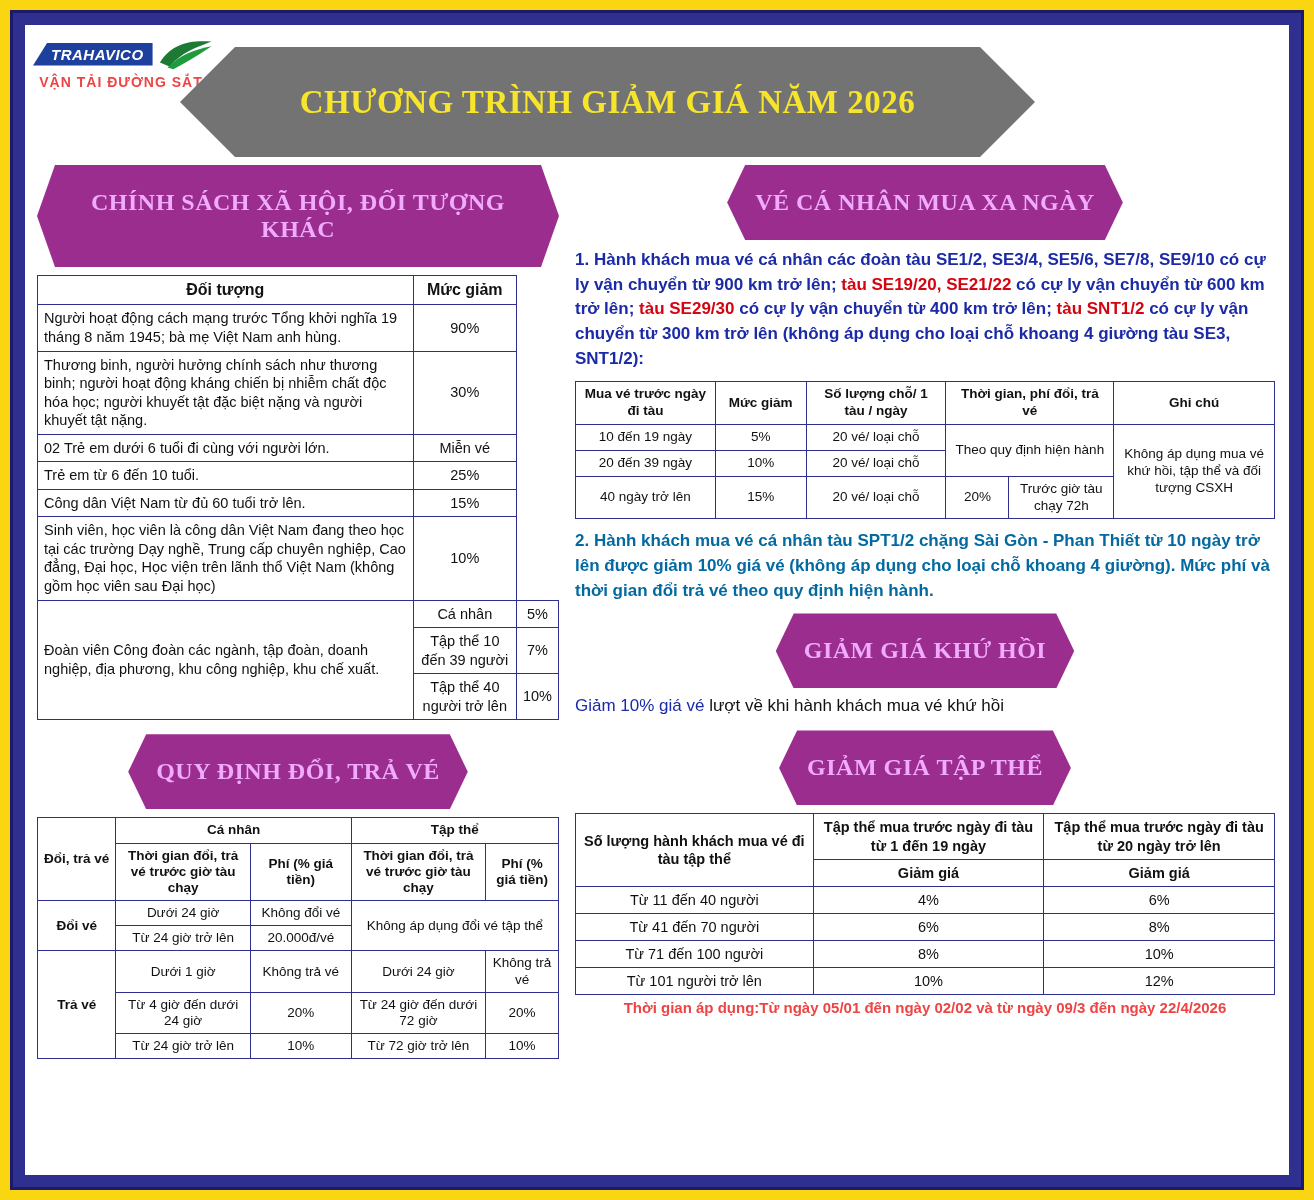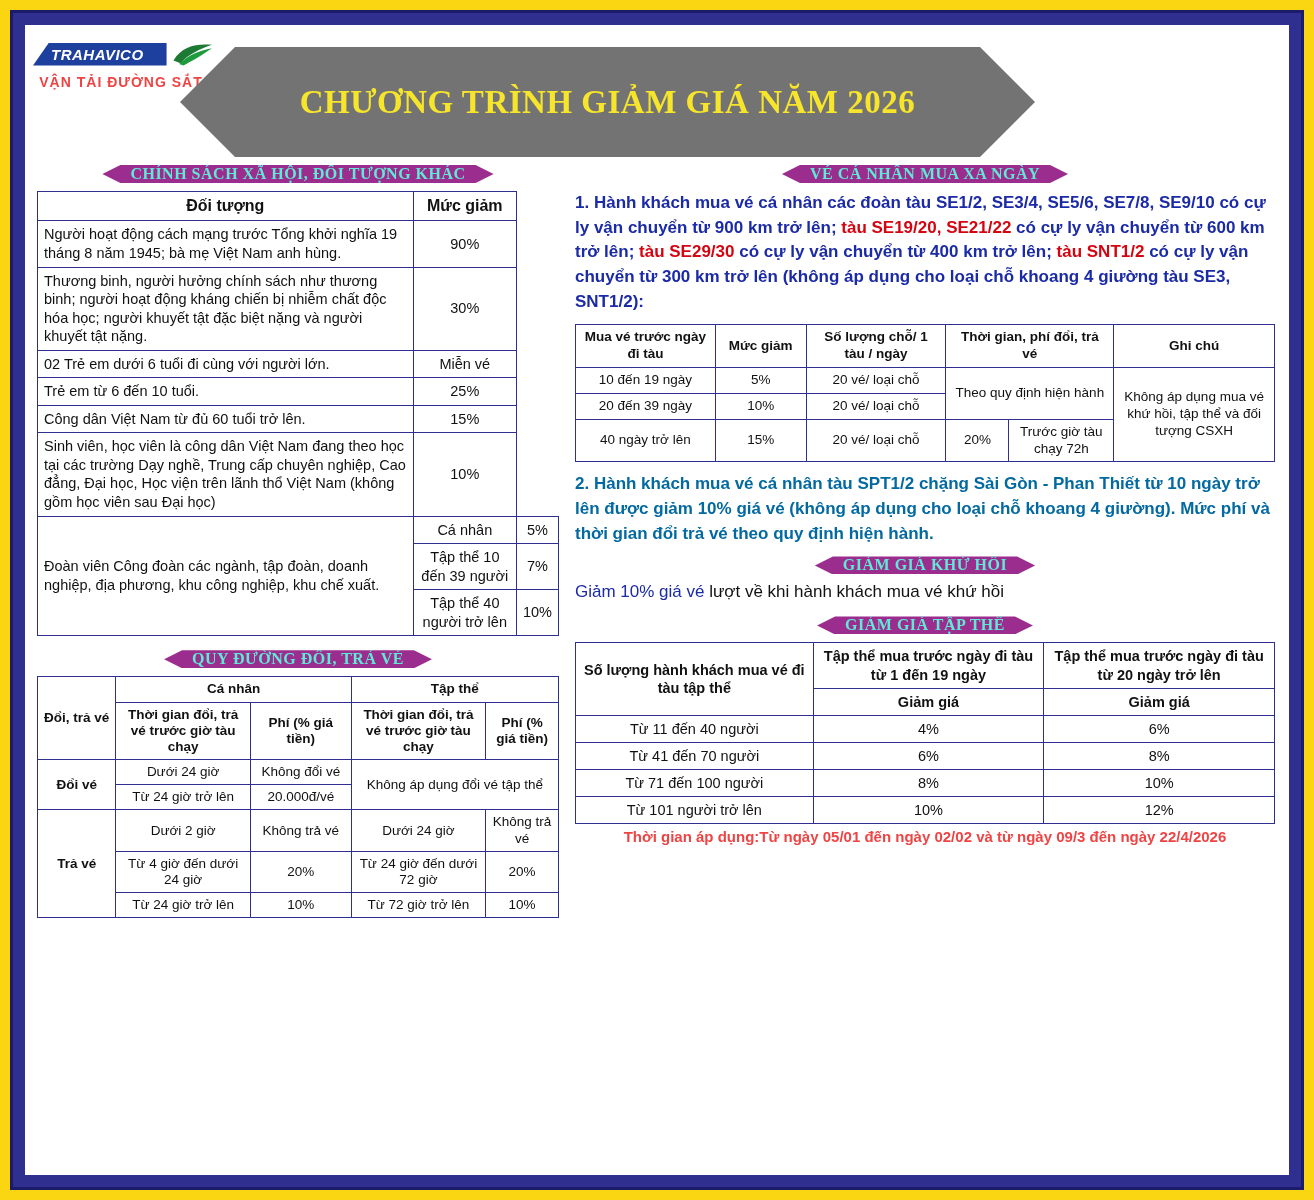--- a/index.html
+++ b/index.html
@@ -23,21 +23,21 @@
   }
   
   .header { position:relative; height:140px; }
   .logo { position:absolute; left:8px; top:12px; width:180px; }
   .logo-top {
     display:flex; align-items:center; gap:5px;
     background:#ffffff;
   }
   .logo-badge {
     background:#1d3f9e; color:#fff; font-weight:bold; font-size:15px;
-    letter-spacing:0.5px; padding:3px 23px 3px 18px; font-style:italic;
+    letter-spacing:0.5px; padding:3px 9px 3px 18px; font-style:italic;
     clip-path: polygon(12% 0, 100% 0, 100% 100%, 0 100%);
   }
   .logo-swoosh { width:58px; height:34px; }
   .logo-sub {
     margin-top:3px; color:#ef4444; font-weight:bold; font-size:14px;
     letter-spacing:1px; text-align:center; width:176px;
   }
   .banner {
     position:absolute; left:155px; top:22px; width:855px; height:110px;
     background:#737373;
@@ -51,24 +51,24 @@
   .banner h2 {
     margin:6px 0 0 0; color:#ffffff; font-size:20px; font-weight:bold; font-style:italic;
   }
   
   .columns { position:absolute; top:140px; left:0; right:0; bottom:0; display:flex; }
   .col-left { width:542px; padding:0 8px 0 12px; }
   .col-right { flex:1; padding:0 14px 0 8px; }
 
   .ribbon {
     display:inline-block; position:relative;
-    background:#9b2d8f; color:#5eead4;
+    background:#9b2d8f; color:#f0abfc;
     font-family:"Liberation Serif", serif;
-    font-weight:bold; font-size:16px; letter-spacing:0.5px;
-    padding:0 28px; margin:0 auto;
+    font-weight:bold; font-size:24px; letter-spacing:0.5px;
+    padding:24px 28px; margin:0 auto;
     clip-path: polygon(18px 0, calc(100% - 18px) 0, 100% 50%, calc(100% - 18px) 100%, 18px 100%, 0 50%);
   }
   .ribbon-wrap { text-align:center; margin-bottom:8px; }
 
   table { border-collapse:collapse; width:100%; font-size:14.5px; color:#111; }
   table td, table th { border:1px solid #2f2f8f; padding:4px 6px; vertical-align:middle; }
   th { font-weight:bold; text-align:center; }
   .ctr { text-align:center; }
   .bold { font-weight:bold; }
 
@@ -167,21 +167,21 @@
             <td class="ctr">7%</td>
           </tr>
           <tr>
             <td class="ctr">Tập thể 40 người trở lên</td>
             <td class="ctr">10%</td>
           </tr>
         </tbody>
       </table>
 
       <div class="ribbon-wrap" style="margin-top:14px">
-        <span class="ribbon">QUY ĐƯỜNG ĐỔI, TRẢ VÉ</span>
+        <span class="ribbon">QUY ĐỊNH ĐỔI, TRẢ VÉ</span>
       </div>
 
       <table class="tbl-exchange">
         <tbody>
           <tr>
             <th rowspan="2" style="width:14%">Đổi, trả vé</th>
             <th colspan="2">Cá nhân</th>
             <th colspan="2">Tập thể</th>
           </tr>
           <tr>
@@ -195,21 +195,21 @@
             <td class="ctr">Dưới 24 giờ</td>
             <td class="ctr">Không đổi vé</td>
             <td colspan="2" rowspan="2" class="ctr">Không áp dụng đổi vé tập thể</td>
           </tr>
           <tr>
             <td class="ctr">Từ 24 giờ trở lên</td>
             <td class="ctr">20.000đ/vé</td>
           </tr>
           <tr>
             <td rowspan="3" class="ctr bold">Trả vé</td>
-            <td class="ctr">Dưới 2 giờ</td>
+            <td class="ctr">Dưới 1 giờ</td>
             <td class="ctr">Không trả vé</td>
             <td class="ctr">Dưới 24 giờ</td>
             <td class="ctr">Không trả vé</td>
           </tr>
           <tr>
             <td class="ctr">Từ 4 giờ đến dưới  24 giờ</td>
             <td class="ctr">20%</td>
             <td class="ctr">Từ 24 giờ đến dưới  72 giờ</td>
             <td class="ctr">20%</td>
           </tr>

